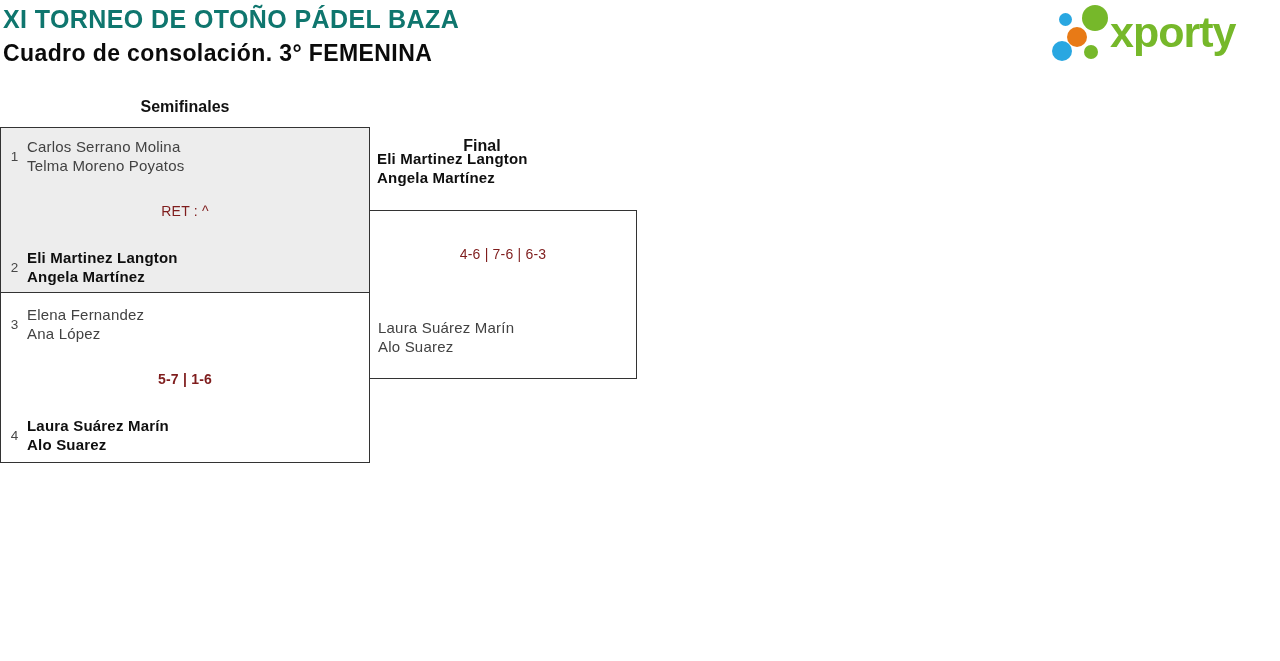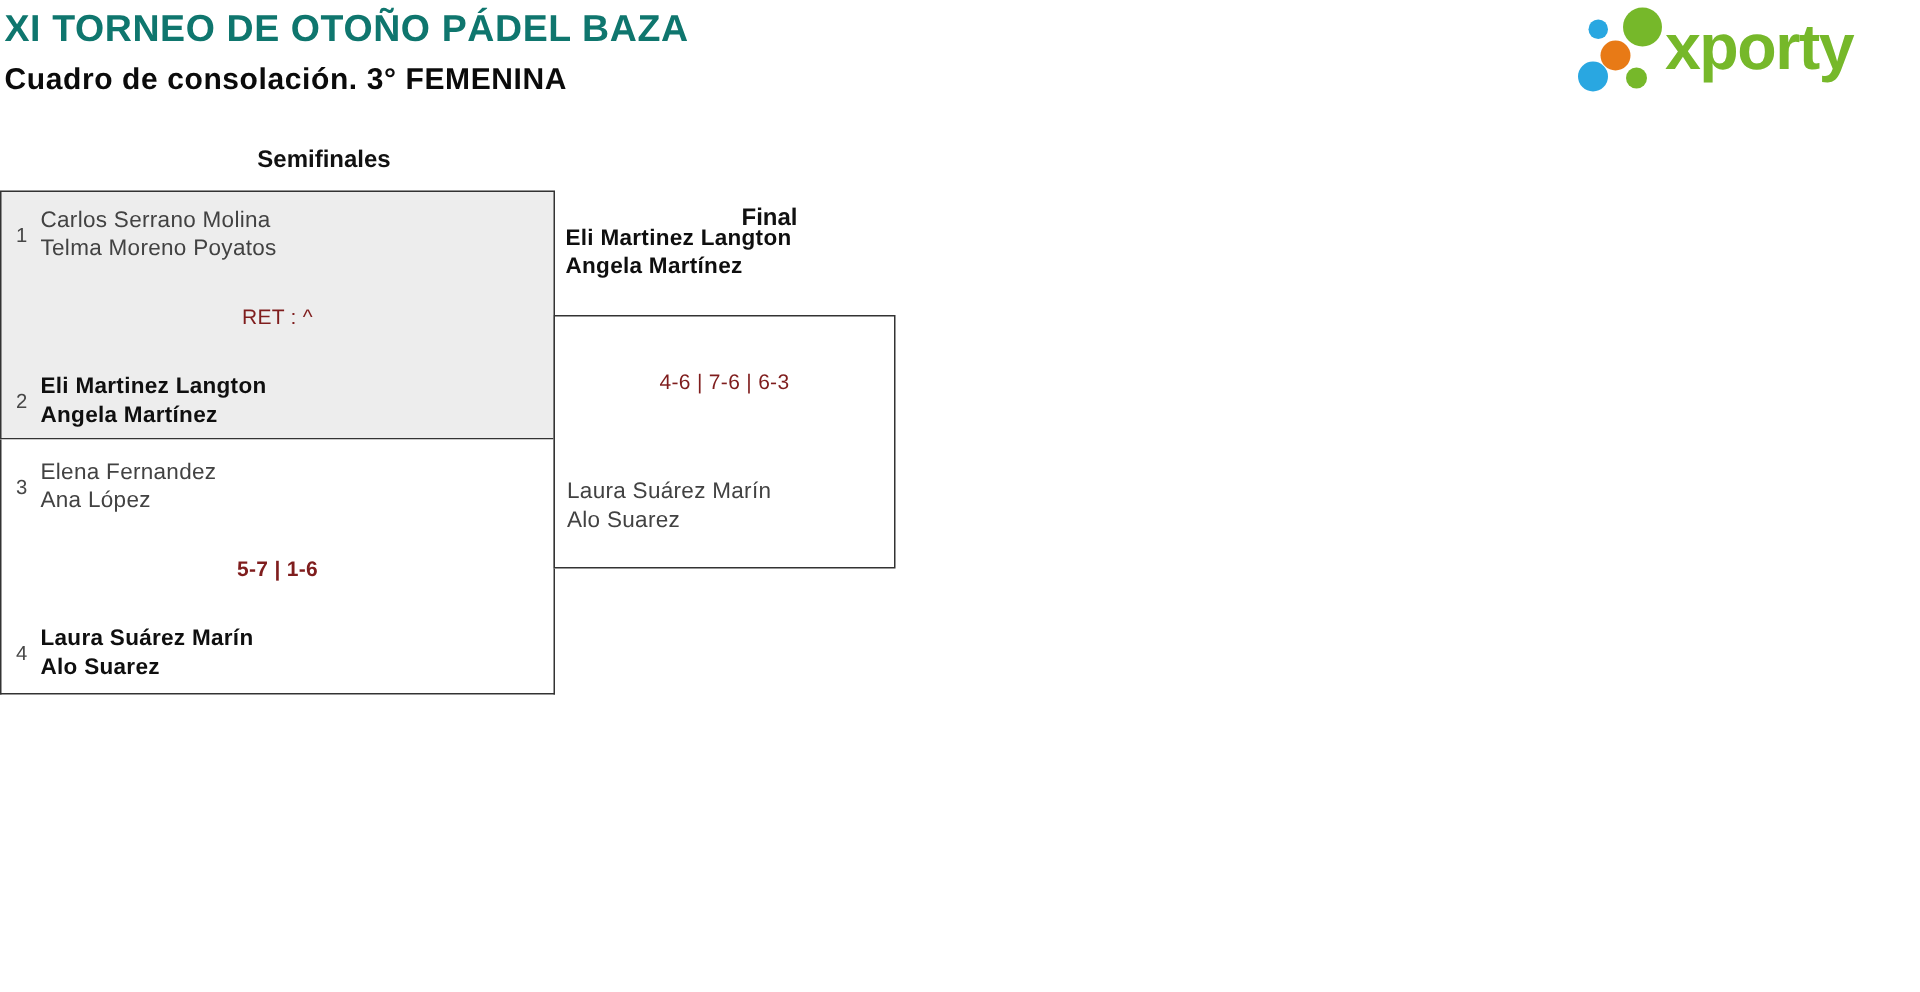--- a/index.html
+++ b/index.html
@@ -9,49 +9,49 @@
     position:relative;
   }
   .abs{position:absolute;}
 
   
   .page-title{
     left:3px;top:3px;font-size:25px;line-height:33px;font-weight:700;
     color:#0f766e;letter-spacing:.4px;white-space:nowrap;
   }
   .page-subtitle{
-    left:3px;top:37px;font-size:20px;line-height:33px;font-weight:700;
+    left:3px;top:37px;font-size:23px;line-height:33px;font-weight:700;
     color:#0b0b0b;letter-spacing:.4px;white-space:nowrap;
   }
 
   
   .logo{left:1048px;top:3px;width:228px;height:64px;}
   .dot{position:absolute;border-radius:50%;}
   .dot.d-blue-sm{left:11px;top:10px;width:13px;height:13px;}
   .dot.d-green-lg{left:34px;top:2px;width:26px;height:26px;}
   .dot.d-orange{left:19px;top:24px;width:20px;height:20px;}
   .dot.d-blue-lg{left:4px;top:38px;width:20px;height:20px;}
   .dot.d-green-sm{left:36px;top:42px;width:14px;height:14px;}
   .logo-text{
     position:absolute;left:62px;top:8px;font-size:43px;line-height:43px;
     font-weight:700;letter-spacing:-1px;
   }
 
   
   .round-header{
-    top:98px;font-size:16px;font-weight:700;color:#111;text-align:center;padding-left:31px;
+    top:98px;font-size:16px;font-weight:700;color:#111;text-align:center;
   }
   .rh-sf{left:0;width:370px;}
   .rh-final{left:369px;width:226px;margin-top:39px;}
 
   
   .match{border:1px solid #333;box-sizing:border-box;}
   .sf1{left:0;top:127px;width:370px;height:166px;background:#ededed;}
   .sf2{left:0;top:293px;width:370px;height:170px;background:#ffffff;border-top:none;}
-  .final-box{left:369px;top:210px;width:228px;height:169px;background:#ffffff;}
+  .final-box{left:369px;top:210px;width:268px;height:169px;background:#ffffff;}
 
   
   .team{position:absolute;display:flex;align-items:center;gap:5px;}
   .seed{
     min-width:15px;text-align:center;font-size:13.5px;color:#474747;
     flex:0 0 auto;
   }
   .names{font-size:15px;line-height:19px;color:#424242;letter-spacing:.2px;}
   .winner .names{font-weight:700;color:#0f0f0f;}
 

